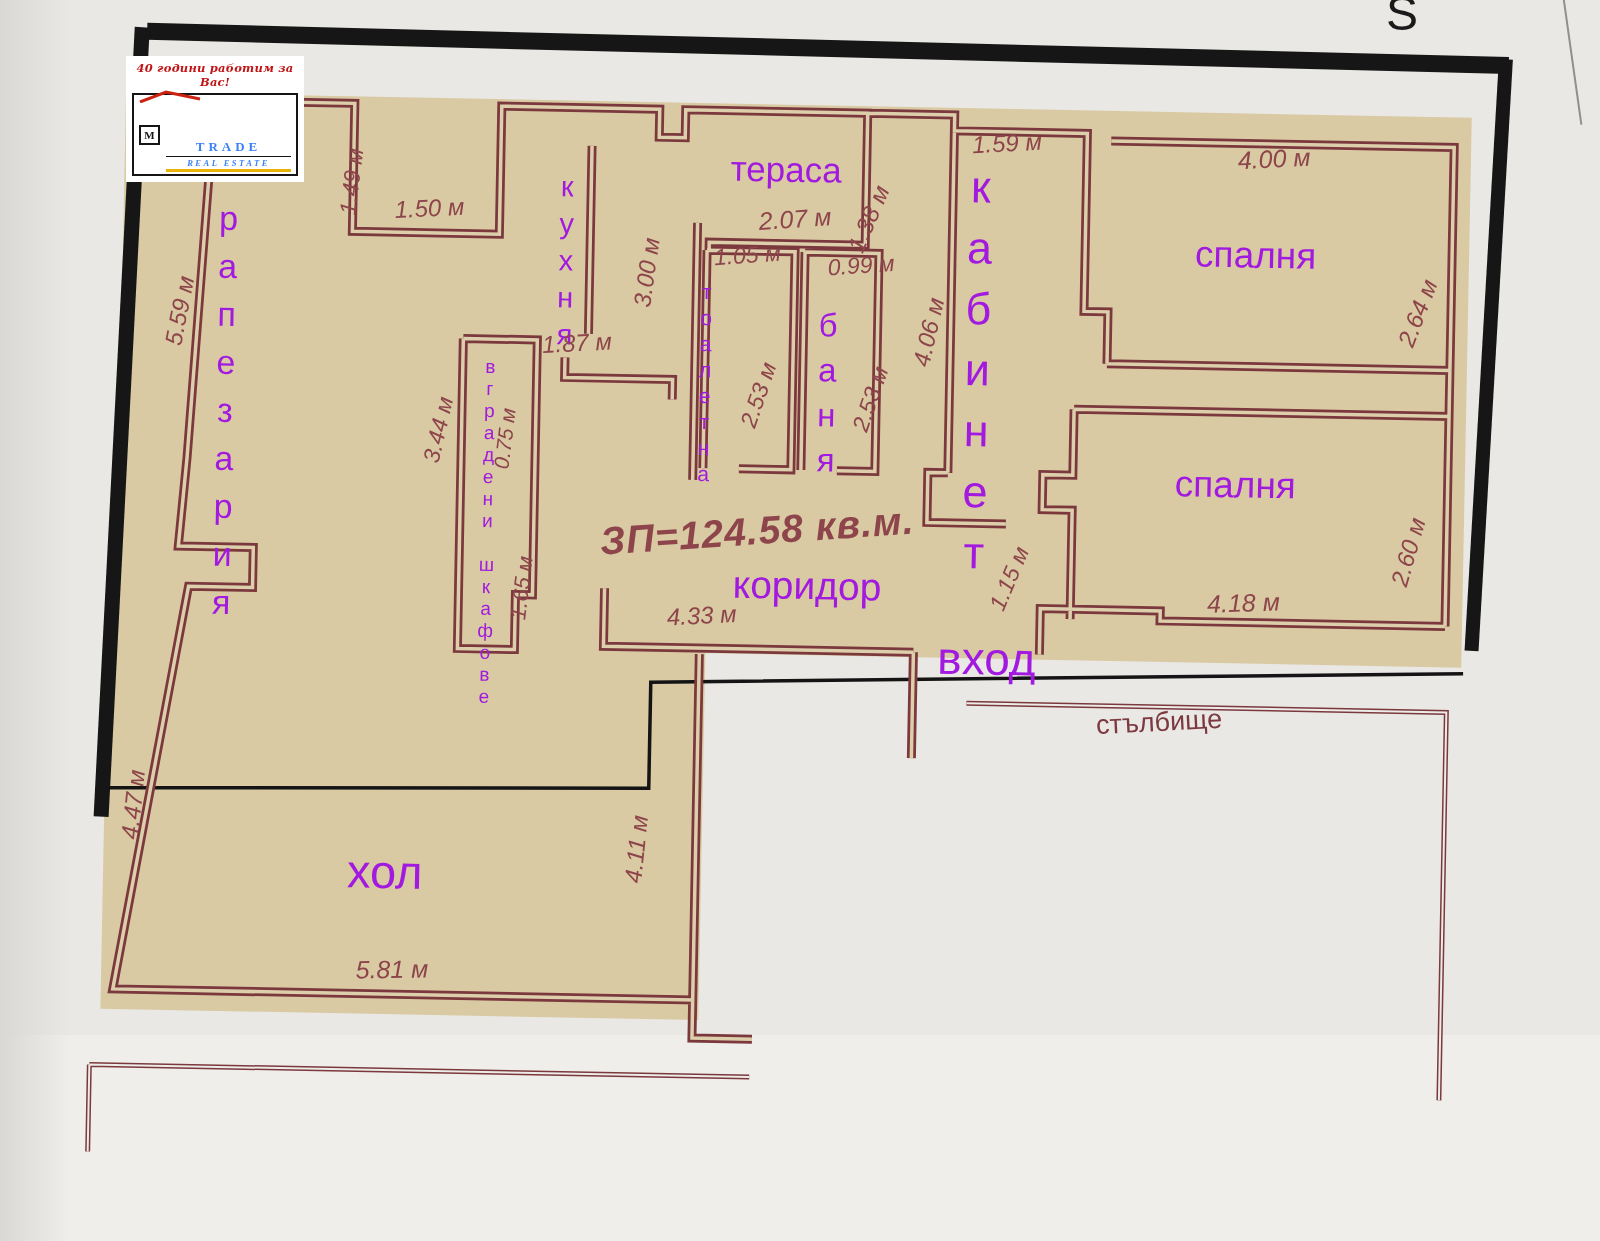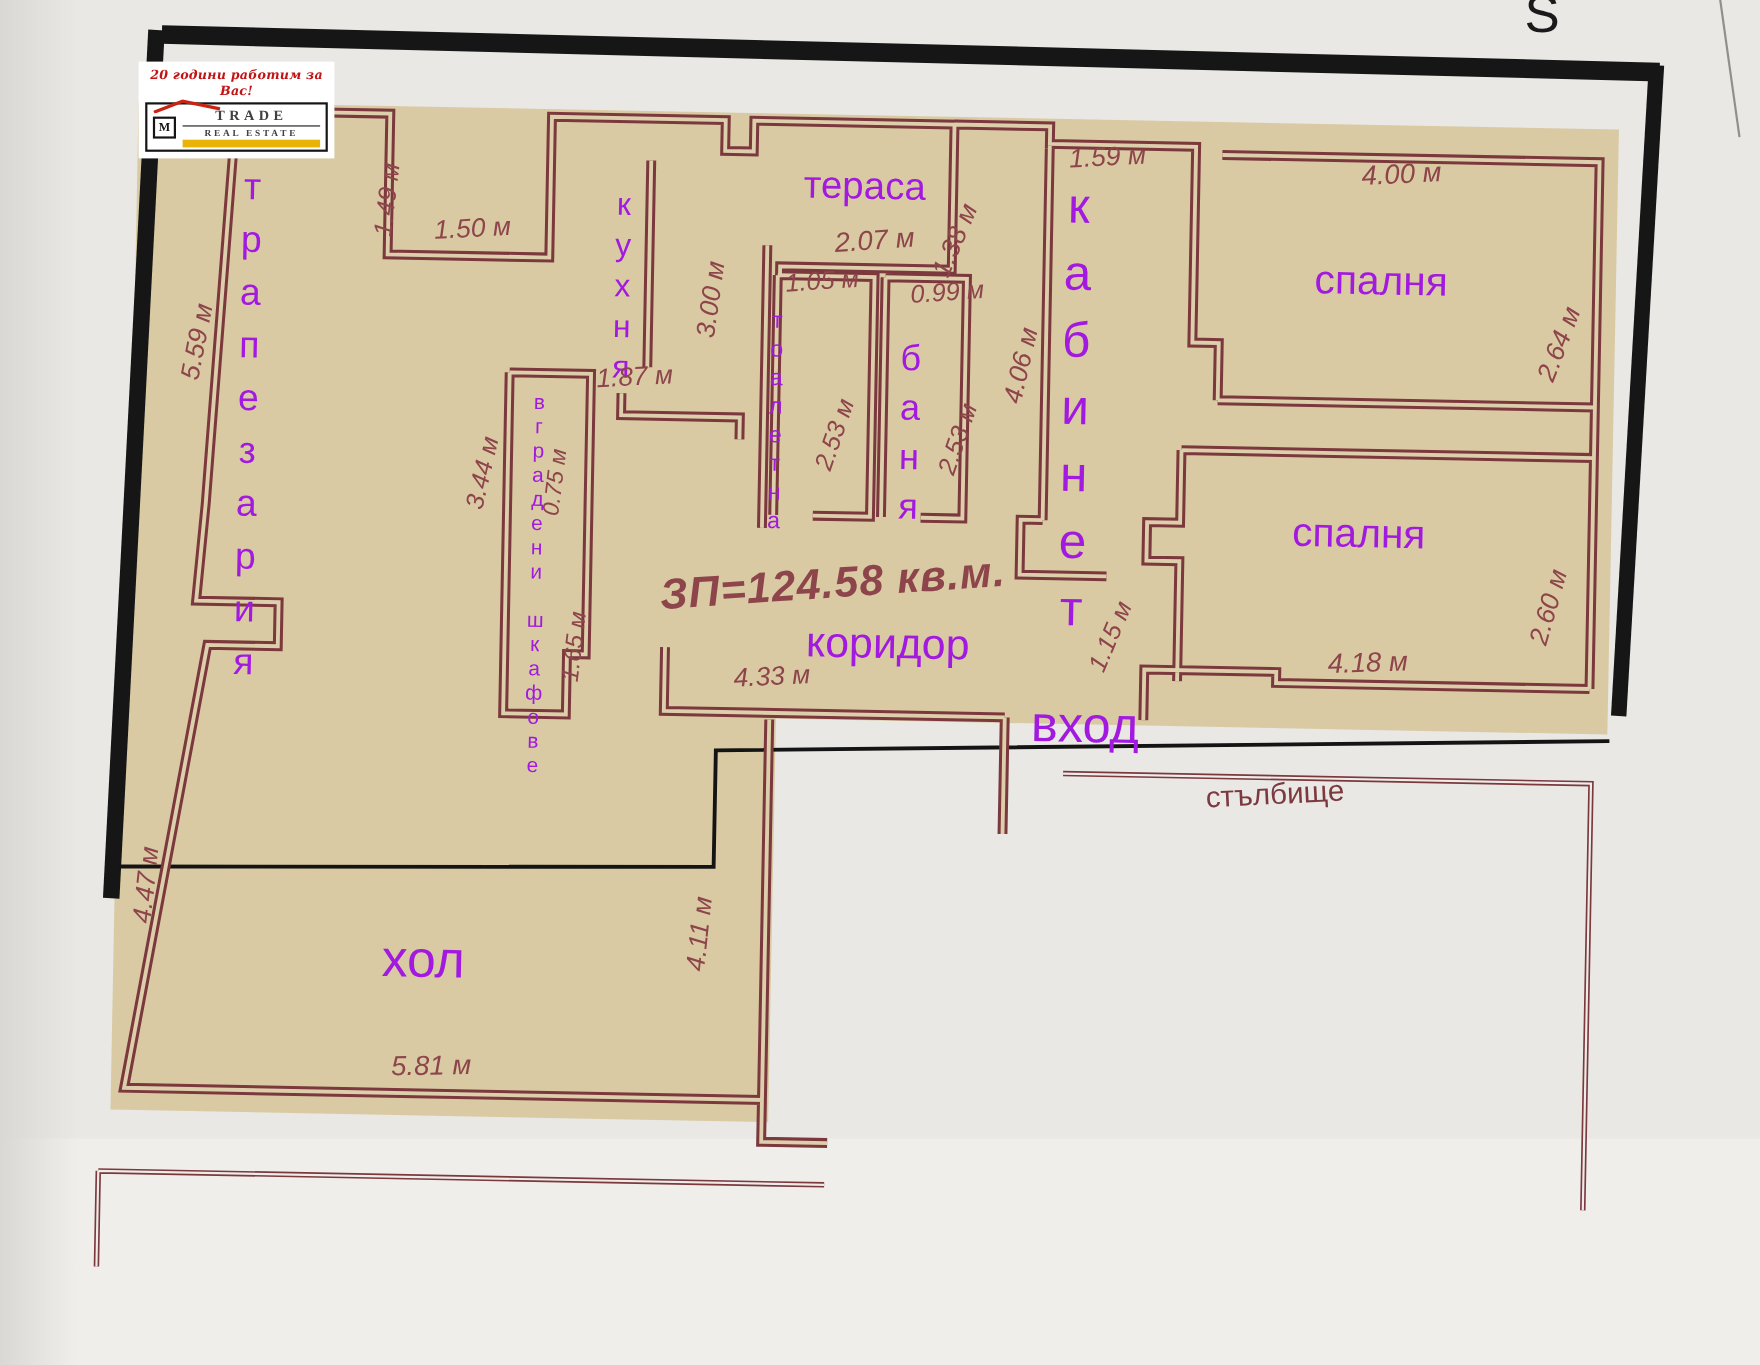--- a/index.html
+++ b/index.html
@@ -21,24 +21,24 @@
   .stairs{color:#7c3a40;}
   
   .logo{position:absolute;left:126px;top:56px;width:166px;background:#ffffff;
         padding:5px 6px 6px 6px;z-index:5;}
   .logo-tagline{font-family:"DejaVu Serif",serif;font-style:italic;font-weight:bold;
                 font-size:11.5px;color:#c11414;text-align:center;letter-spacing:.2px;}
   .logo-box{margin-top:4px;border:2px solid #151515;display:flex;align-items:center;
             gap:6px;padding:2px 5px;position:relative;background:#fff;}
   .logo-mono{width:17px;height:16px;border:2px solid #151515;font-family:"Liberation Serif",serif;
              font-weight:bold;font-size:11px;display:flex;align-items:center;justify-content:center;color:#151515;}
-  .logo-texts{flex:1;text-align:center;color:#404040;font-family:"Liberation Serif",serif;}
+  .logo-texts{flex:1;text-align:center;color:#3b82f6;font-family:"Liberation Serif",serif;margin-top:42px;}
   .logo-name{font-size:13px;font-weight:bold;letter-spacing:4px;}
   .logo-sub{font-size:8.5px;font-weight:bold;letter-spacing:2.5px;border-top:1px solid #151515;
-            border-bottom:7px solid #eab308;margin-top:1px;padding:1px 0;}
+            border-bottom:3px solid #eab308;margin-top:1px;padding:1px 0;font-style:italic;}
   .logo-roof{position:absolute;left:4px;top:-6px;pointer-events:none;}
   .watermark{position:absolute;left:126px;top:1086px;font-size:35px;font-weight:bold;
              color:#c2686b;letter-spacing:.5px;z-index:5;}
   .compass{position:absolute;left:1386px;top:-14px;font-size:48px;color:#1a1a1a;z-index:4;}
   .edge-line{position:absolute;left:1562px;top:-6px;width:2px;height:132px;background:#8f8f8c;
              transform:rotate(-8deg);transform-origin:top center;z-index:3;}
 </style>
 </head>
 <body>
 
@@ -136,21 +136,21 @@
     <div class="lbl dim" style="left:996px;top:594px;font-size:23px;transform:rotate(-68deg);">1.15 м</div>
     <div class="lbl dim h" style="left:1206px;top:584px;font-size:25px;transform:rotate(-3deg);">4.18 м</div>
     <div class="lbl dim" style="left:1398px;top:562px;font-size:24px;transform:rotate(-75deg);">2.60 м</div>
     <div class="lbl dim h" style="left:666px;top:608px;font-size:24px;transform:rotate(-4deg);">4.33 м</div>
     <div class="lbl dim" style="left:134px;top:840px;font-size:24px;transform:rotate(-85deg);">4.47 м</div>
     <div class="lbl dim" style="left:638px;top:874px;font-size:24px;transform:rotate(-85deg);">4.11 м</div>
     <div class="lbl dim h" style="left:362px;top:966px;font-size:25px;transform:rotate(-2deg);">5.81 м</div>
   </div>
 
   <div class="logo">
-    <div class="logo-tagline">20 години работим за Вас!</div>
+    <div class="logo-tagline">40 години работим за Вас!</div>
     <div class="logo-box">
       <svg class="logo-roof" width="70" height="14">
         <polyline points="2,13 28,3 62,10" fill="none" stroke="#cc2211" stroke-width="3"></polyline>
       </svg>
       <div class="logo-mono">M</div>
       <div class="logo-texts">
         <div class="logo-name">TRADE</div>
         <div class="logo-sub">REAL ESTATE</div>
       </div>
     </div>

